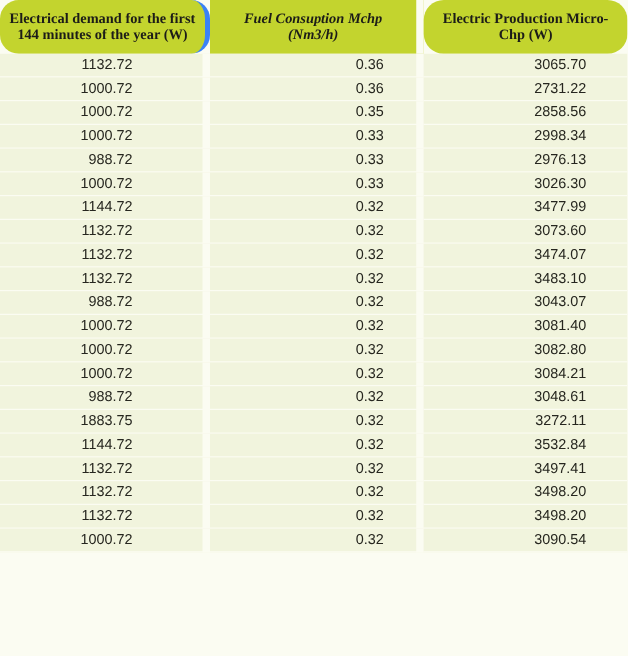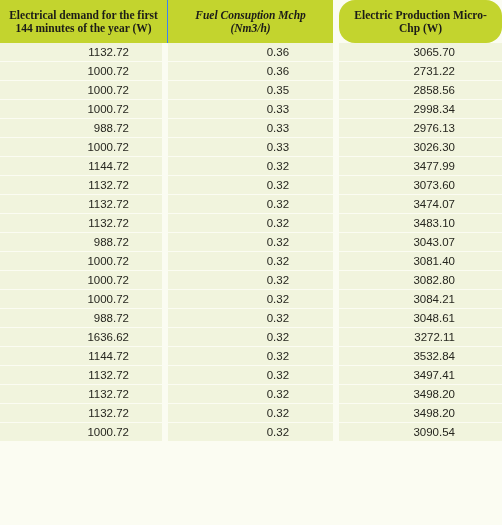--- a/index.html
+++ b/index.html
@@ -30,42 +30,42 @@
     font-weight: bold;
     font-size: 11.5px;
     line-height: 12.5px;
     text-align: center;
     vertical-align: middle;
     height: 43px;
     padding: 2px 6px;
     border: 0;
     box-sizing: border-box;
   }
-  #data-table thead th.col-a { width: 166px; border-right: 1px solid #3b82f6; }
+  #data-table thead th.col-a { width: 166px; border-right: 4px solid #3b82f6; border-radius: 15px; }
   #data-table thead th.col-b { width: 169px; border-right: 6px solid #fbfcf2; font-style: italic; }
   #data-table thead th.col-c { width: 161px; border-radius: 16px; }
 
   
   #data-table tbody td {
     background: #f1f4dd;
     color: #26261f;
     font-family: "Liberation Sans", sans-serif;
     font-size: 11.5px;
     height: 19px;
     padding: 0 36px 0 4px;
     text-align: right;
     vertical-align: middle;
     border: 0;
     border-bottom: 1px solid #fbfcf2;
     box-sizing: border-box;
     white-space: nowrap;
   }
-  #data-table tbody td.col-a { border-right: 6px solid #fbfcf2; padding-right: 33px; }
-  #data-table tbody td.col-b { border-right: 6px solid #fbfcf2; padding-right: 44px; }
-  #data-table tbody td.col-c { padding-right: 47px; }
+  #data-table tbody td.col-a { border-right: 6px solid #fbfcf2; padding-right: 56px; }
+  #data-table tbody td.col-b { border-right: 6px solid #fbfcf2; padding-right: 26px; }
+  #data-table tbody td.col-c { padding-right: 33px; }
 </style>
 </head>
 <body>
 
 <table id="data-table">
   <thead>
     <tr>
       <th class="col-a">Electrical demand for the first 144 minutes of the year (W)</th>
       <th class="col-b">Fuel Consuption Mchp (Nm3/h)</th>
       <th class="col-c">Electric Production Micro-Chp (W)</th>
@@ -141,21 +141,21 @@
         <td class="col-a">1000.72</td>
         <td class="col-b">0.32</td>
         <td class="col-c">3084.21</td>
       </tr>
       <tr>
         <td class="col-a">988.72</td>
         <td class="col-b">0.32</td>
         <td class="col-c">3048.61</td>
       </tr>
       <tr>
-        <td class="col-a">1636.62</td>
+        <td class="col-a">1883.75</td>
         <td class="col-b">0.32</td>
         <td class="col-c">3272.11</td>
       </tr>
       <tr>
         <td class="col-a">1144.72</td>
         <td class="col-b">0.32</td>
         <td class="col-c">3532.84</td>
       </tr>
       <tr>
         <td class="col-a">1132.72</td>

